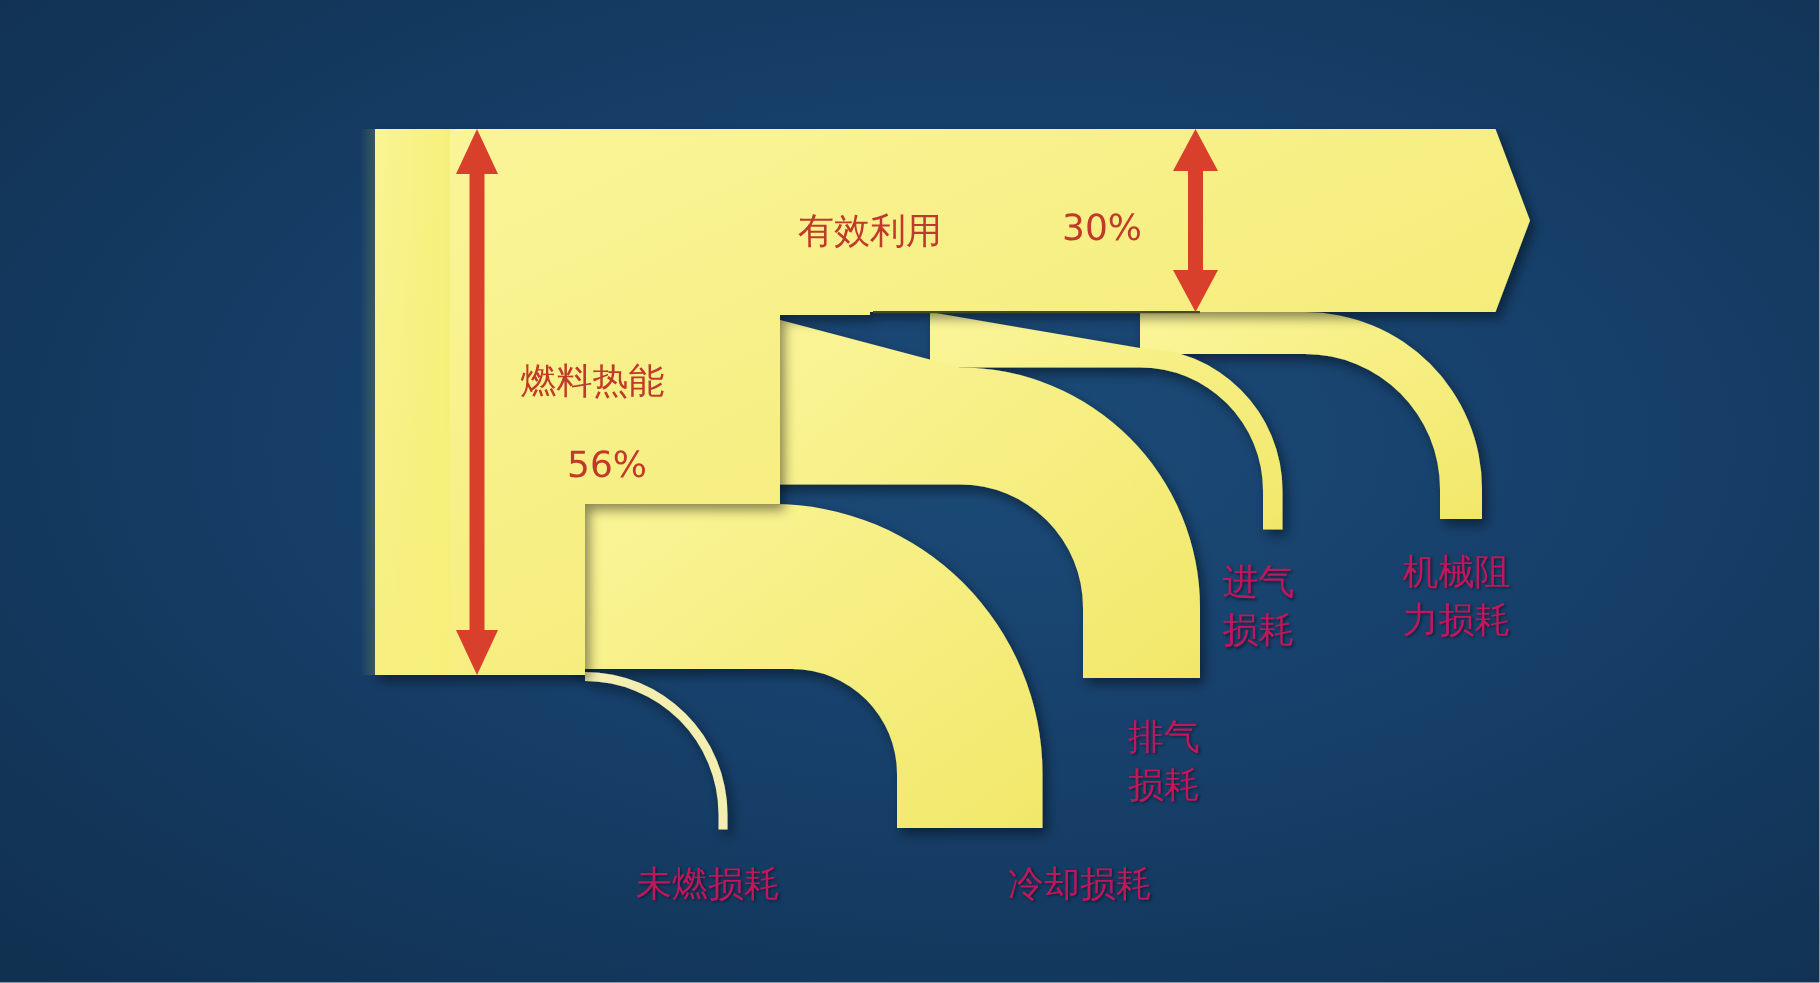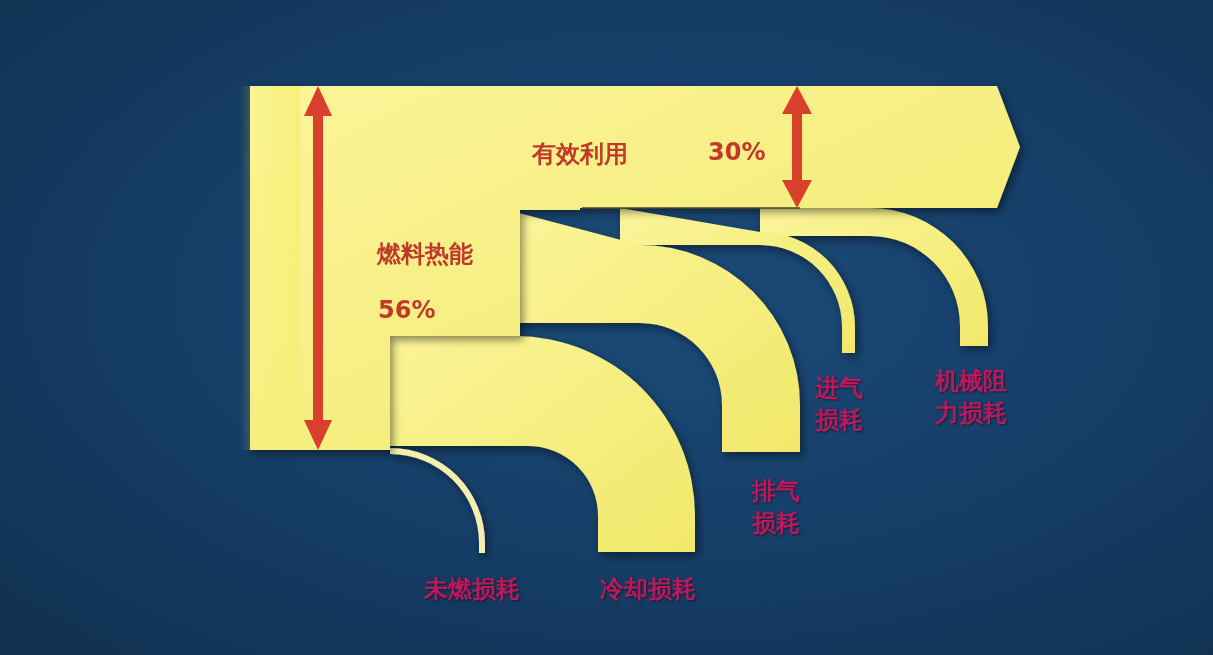--- a/index.html
+++ b/index.html
@@ -3,21 +3,21 @@
 <meta charset="utf-8">
 <style>
   html, body { margin:0; padding:0; }
   body {
     width:1213px; height:655px; overflow:hidden;
     background: radial-gradient(ellipse at 55% 45%, #1b4a78 0%, #163f69 45%, #10304f 100%);
     font-family: "DejaVu Sans", "Liberation Sans", sans-serif;
     position:relative;
   }
   svg { position:absolute; left:0; top:0; }
-  .lbl { position:absolute; font-weight:bold; white-space:nowrap; }
+  .lbl { position:absolute; font-weight:normal; white-space:nowrap; }
   .red { color:#c0392b; font-size:24px; }
   .loss { color:#be185d; font-size:24px; line-height:32px; text-shadow:1px 1px 2px rgba(0,0,0,0.5); }
 </style>
 </head>
 <body>
 
 <svg width="1213" height="655" viewBox="0 0 1213 655">
   <defs>
     <linearGradient id="leftFade" x1="0" x2="1" y1="0" y2="0">
       <stop offset="0" stop-color="#f6f07a" stop-opacity="0"></stop>
@@ -57,27 +57,27 @@
     <polygon points="318,450 304,420 332,420"></polygon>
   </g>
 
   <g fill="#d9402b">
     <rect x="792" y="108" width="10" height="78"></rect>
     <polygon points="797,86 782,114 812,114"></polygon>
     <polygon points="797,208 782,180 812,180"></polygon>
   </g>
 </svg>
 
-<div class="lbl red" style="left:377px;top:238px;">燃料热能</div>
+<div class="lbl red" style="left:347px;top:238px;">燃料热能</div>
 <div class="lbl red" style="left:378px;top:296px;">56%</div>
 <div class="lbl red" style="left:532px;top:138px;">有效利用</div>
 <div class="lbl red" style="left:708px;top:138px;">30%</div>
 
 <div class="lbl loss" style="left:424px;top:573px;">未燃损耗</div>
-<div class="lbl loss" style="left:600px;top:573px;">冷却损耗</div>
+<div class="lbl loss" style="left:672px;top:573px;">冷却损耗</div>
 <div class="lbl loss" style="left:752px;top:475px;">
   <div>排气</div>
   <div>损耗</div>
 </div>
 <div class="lbl loss" style="left:815px;top:372px;">
   <div>进气</div>
   <div>损耗</div>
 </div>
 <div class="lbl loss" style="left:935px;top:365px;text-align:center;">
   <div>机械阻</div>

